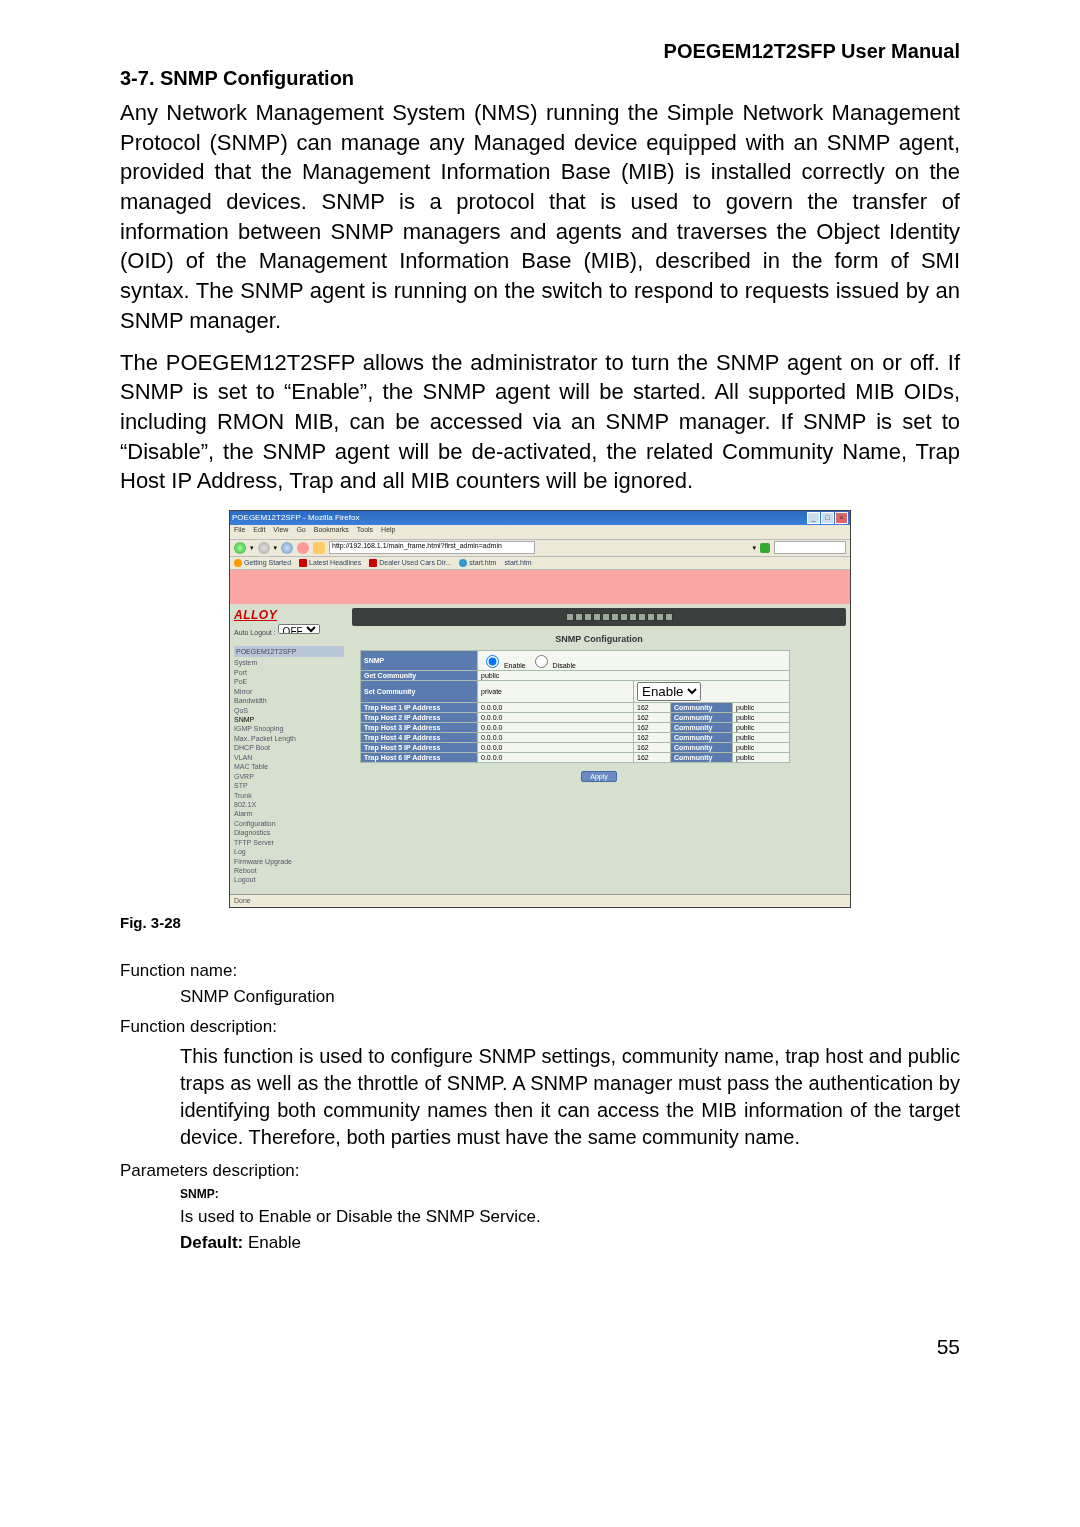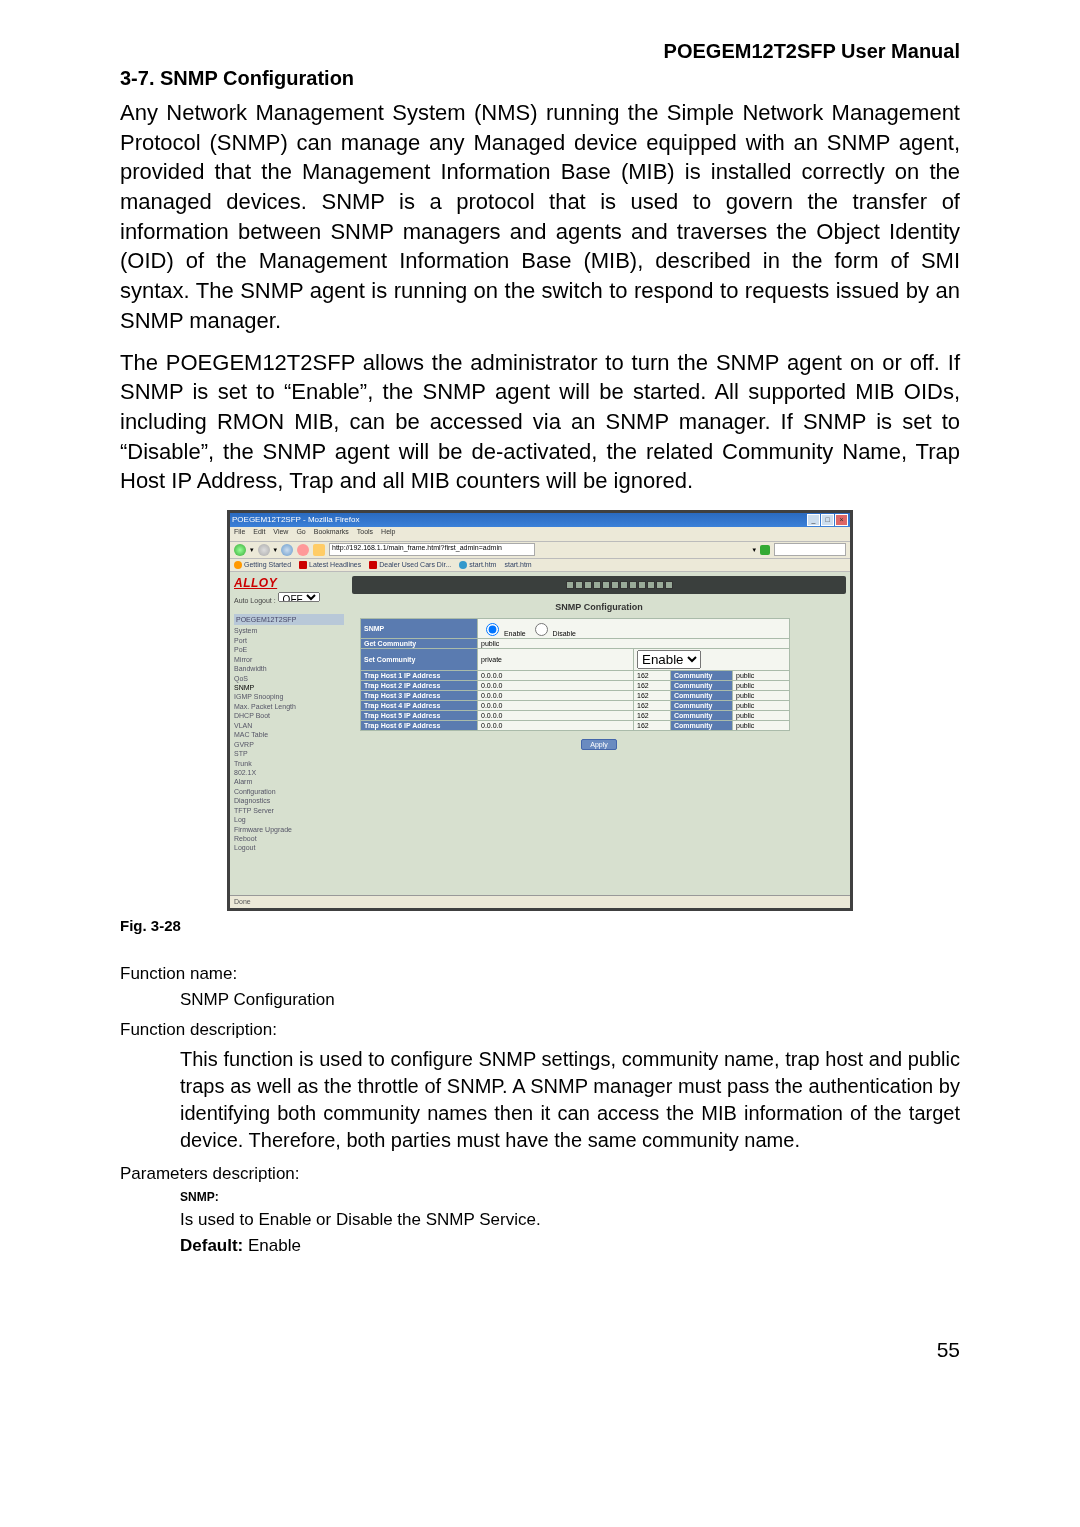--- a/index.html
+++ b/index.html
@@ -20,21 +20,21 @@
   .indent1b { margin-left: 60px; font-size: 20px; text-align: justify; margin-bottom: 10px; line-height:1.35;}
   .param-head { font-weight: bold; margin-left: 60px; font-size: 12px; margin-top: 6px; margin-bottom:6px;}
   .param-body { margin-left: 60px; font-size: 17px; margin-bottom: 6px; }
   .footer { text-align: right; font-size: 21px; margin-top: 80px; line-height:1.3;}
   .footer .pg { font-size: 21px; }
 
   
   .fig-wrap { display:flex; justify-content:center; margin: 14px 0 4px 0; }
   .browser-window {
     width: 620px;
-    border: 3px solid #404040;
+    border: 1px solid #404040;
     background: #fca5a5;
     font-family: Tahoma, Arial, sans-serif;
     font-size: 8px;
   }
   .titlebar {
     height: 14px;
     background: linear-gradient(#2a6ac0,#3b80d8);
     color:#fff;
     display:flex; align-items:center; justify-content:space-between;
     padding: 0 2px;
@@ -54,21 +54,21 @@
   .toolbar .home{width:12px;height:12px;background:#fc6;border-radius:2px;}
   .toolbar .addr{flex:0 0 200px;height:11px;border:1px solid #aaa;background:#fff;padding:0 2px;overflow:hidden;white-space:nowrap;}
   .toolbar .spacer{flex:1;}
   .toolbar .searchbox{width:70px;height:11px;border:1px solid #aaa;background:#fff;}
   .bookbar{height:12px;display:flex;align-items:center;gap:8px;padding:0 4px;font-size:7px;color:#346;border-bottom:1px solid #bbb;background:#ece9d8;}
   .bookbar .bm{display:flex;align-items:center;gap:2px;}
   .bookbar .bmi{width:8px;height:8px;background:#f90;border-radius:50%;}
   .bookbar .bmi2{width:8px;height:8px;background:#c00;border-radius:1px;}
   .bookbar .bmi3{width:8px;height:8px;background:#39c;border-radius:50%;}
 
-  .content-frame { position:relative; height:323px; background:#d7e0cf; overflow:hidden;}
+  .content-frame { position:relative; height:290px; background:#d7e0cf; overflow:hidden;margin-top:34px;}
   .sidebar-col { position:absolute; left:0; top:0; width:118px; height:100%; background:#d7e0cf; padding:4px 4px; box-sizing:border-box;}
   .brand { font-weight:bold; color:#c00; font-style:italic; font-size:12px; text-decoration:underline; letter-spacing:0.5px;}
   .autolog { font-size:7px; margin-top:2px; color:#444;}
   .autolog select{font-size:10px;height:10px;}
   .navbox { margin-top:10px; font-size:7px; color:#556;}
   .navbox .navhead{background:#b8c8d8;color:#446;padding:1px 2px;font-size:7px;margin-bottom:1px;}
   .navbox div{line-height:1.35;}
   .navbox .hl{color:#000;}
 
   .main-col { position:absolute; left:118px; right:0; top:0; height:100%; padding:4px; box-sizing:border-box;}

